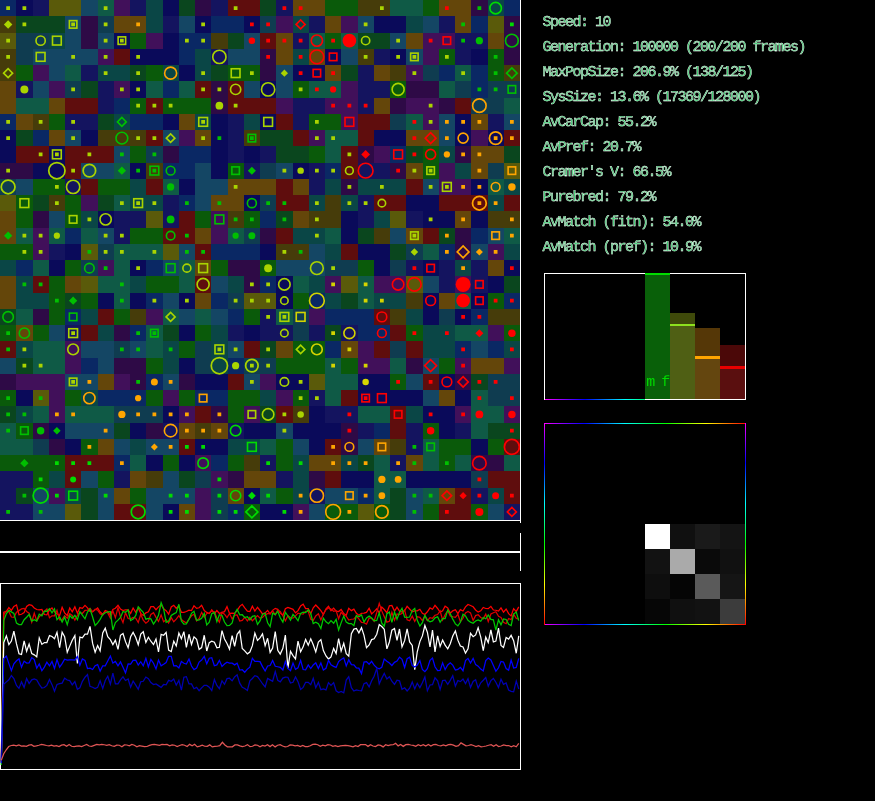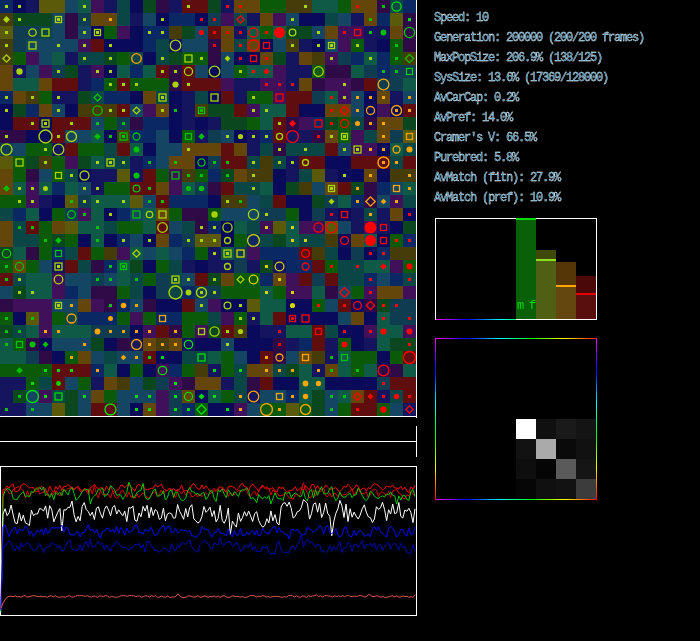--- a/index.html
+++ b/index.html
@@ -1,14 +1,14 @@
 <!DOCTYPE html>
 <html><head><meta charset="utf-8"><style>
 html,body{margin:0;padding:0;background:#000;width:700px;height:641px;overflow:hidden}
-.st{position:absolute;left:434px;color:#0369a1;font-family:"Liberation Mono",monospace;font-size:12px;letter-spacing:-1.2px;white-space:pre;line-height:14px;-webkit-text-stroke:0.35px #fff}
+.st{position:absolute;left:434px;color:#22c55e;font-family:"Liberation Mono",monospace;font-size:12px;letter-spacing:-1.2px;white-space:pre;line-height:14px;-webkit-text-stroke:0.35px #fff}
 </style></head><body>
 <svg width="700" height="641" style="position:absolute;left:0;top:0">
 <defs>
 <linearGradient id="rbH" x1="436" y1="0" x2="596" y2="0" gradientUnits="userSpaceOnUse">
 <stop offset="0" stop-color="#ff00ff"></stop>
         <stop offset="0.2" stop-color="#0000ff"></stop>
 <stop offset="0.4" stop-color="#00ffff"></stop>
         <stop offset="0.6" stop-color="#00ff00"></stop>
 <stop offset="0.8" stop-color="#ffff00"></stop>
         <stop offset="0.9" stop-color="#ff8000"></stop>
@@ -1592,20 +1592,20 @@
       <rect x="536" y="459" width="20" height="20" fill="#050505"></rect>
       <rect x="556" y="459" width="20" height="20" fill="#5a5a5a"></rect>
       <rect x="576" y="459" width="20" height="20" fill="#151515"></rect>
       <rect x="516" y="479" width="20" height="20" fill="#060606"></rect>
       <rect x="536" y="479" width="20" height="20" fill="#101010"></rect>
       <rect x="556" y="479" width="20" height="20" fill="#121212"></rect>
       <rect x="576" y="479" width="20" height="20" fill="#3c3c3c"></rect>
 </g>
 </svg>
 <div class="st" style="top:11px">Speed: 10</div>
-<div class="st" style="top:31px">Generation: 200000 (200/200 frames)</div>
+<div class="st" style="top:31px">Generation: 100000 (200/200 frames)</div>
 <div class="st" style="top:51px">MaxPopSize: 206.9% (138/125)</div>
 <div class="st" style="top:71px">SysSize: 13.6% (17369/128000)</div>
-<div class="st" style="top:91px">AvCarCap: 0.2%</div>
-<div class="st" style="top:111px">AvPref: 14.0%</div>
+<div class="st" style="top:91px">AvCarCap: 55.2%</div>
+<div class="st" style="top:111px">AvPref: 20.7%</div>
 <div class="st" style="top:131px">Cramer's V: 66.5%</div>
-<div class="st" style="top:151px">Purebred: 5.8%</div>
-<div class="st" style="top:171px">AvMatch (fitn): 27.9%</div>
+<div class="st" style="top:151px">Purebred: 79.2%</div>
+<div class="st" style="top:171px">AvMatch (fitn): 54.0%</div>
 <div class="st" style="top:191px">AvMatch (pref): 10.9%</div>
 </body></html>

